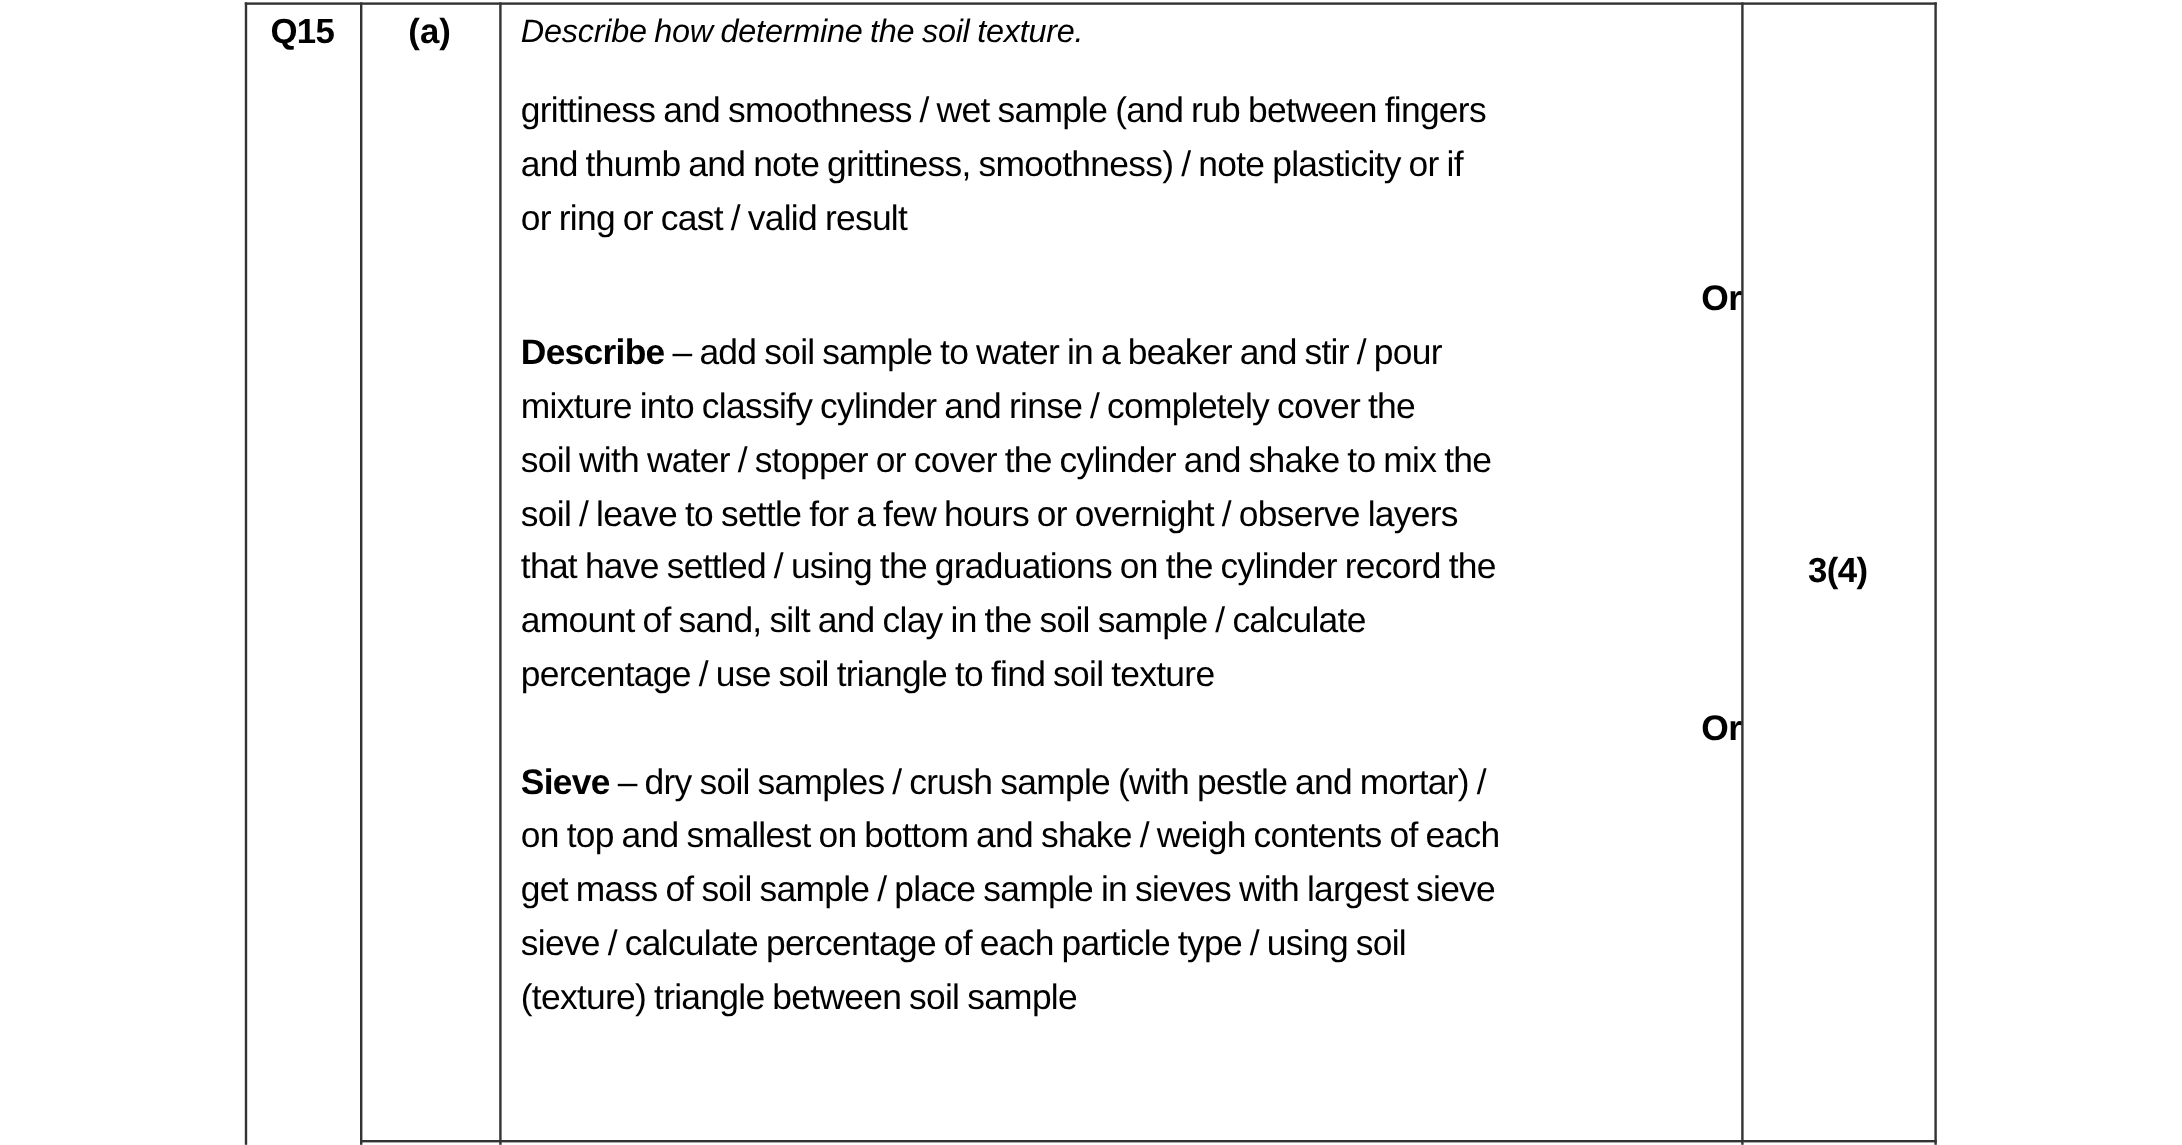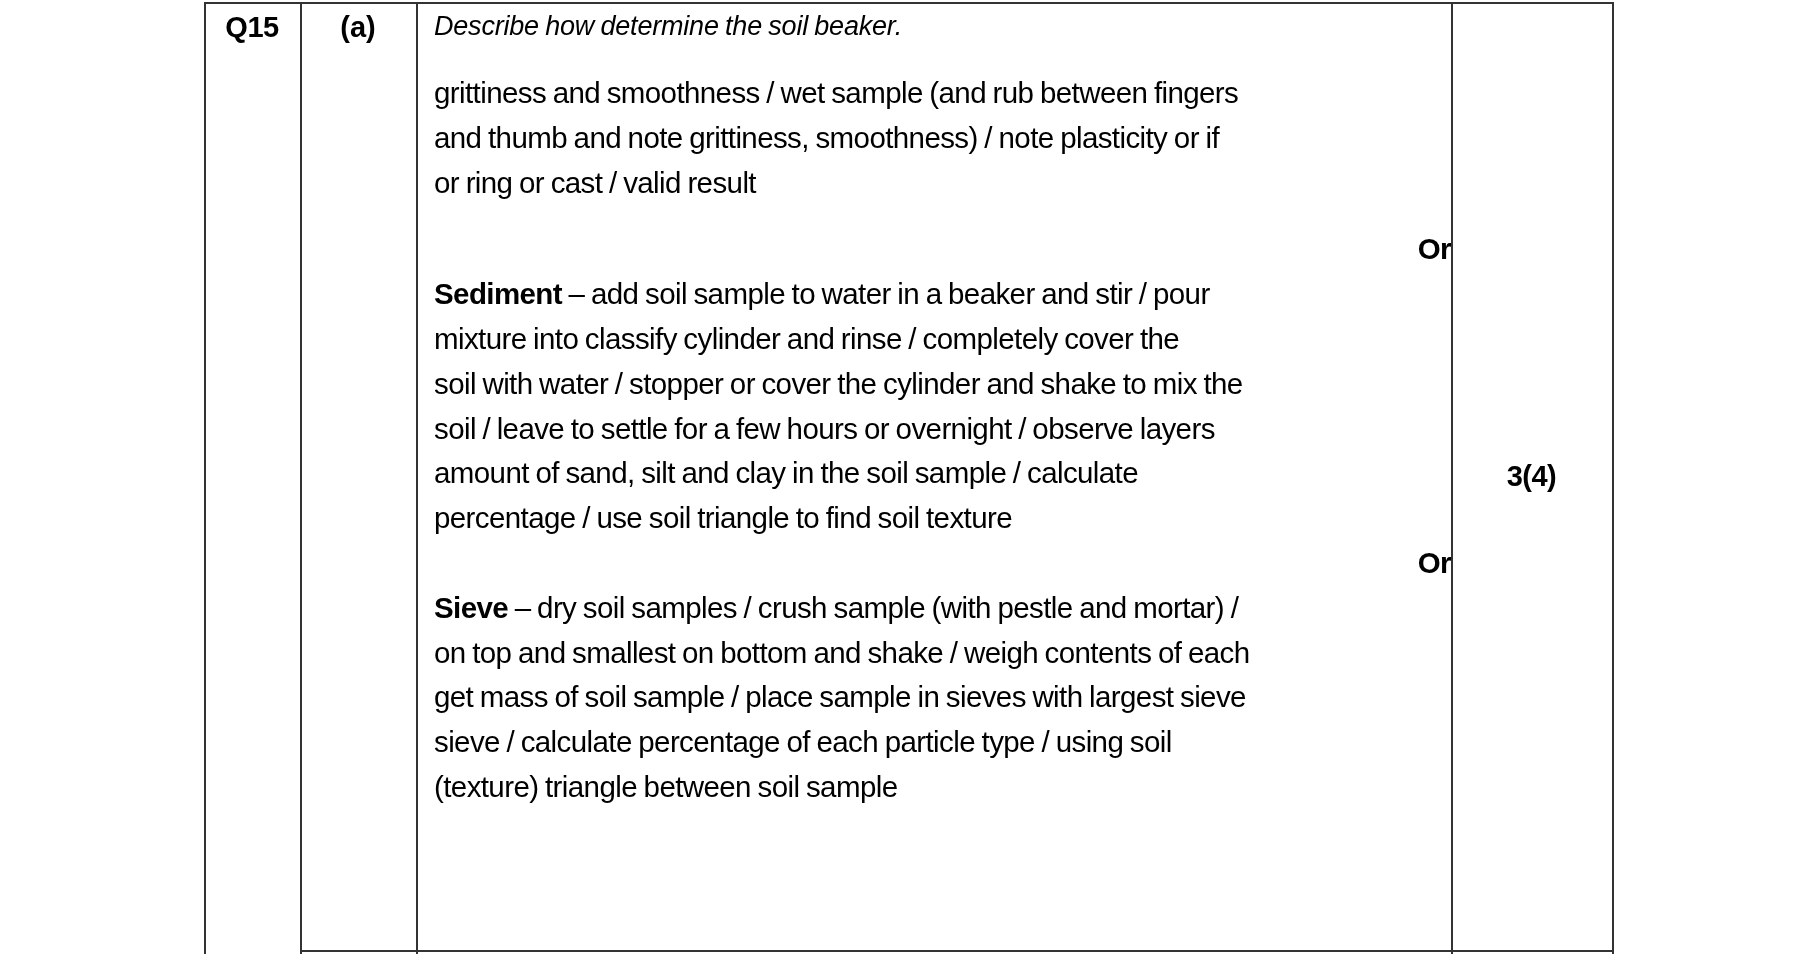--- a/index.html
+++ b/index.html
@@ -114,35 +114,36 @@
   <div class="vline" style="left:1408px;"></div>
 
   <div class="hline" style="left:0; top:0; width:1410px;"></div>
   <div class="hline" style="left:96px; top:948px; width:1314px;"></div>
 
   <div class="cell qnum">Q15</div>
 
   <div class="cell part">(a)</div>
 
   <div class="cell answer">
-    <div class="question">Describe how determine the soil beaker.</div>
+    <div class="question">Describe how determine the soil texture.</div>
 
     <div class="method">
       <div class="para">grittiness and smoothness / wet sample (and rub between fingers</div>
       <div class="para">and thumb and note grittiness, smoothness) / note plasticity or if</div>
       <div class="para">or ring or cast / valid result</div>
     </div>
 
     <div class="para or first">Or</div>
 
     <div class="method">
-      <div class="para"><span class="label">Sediment</span><span> – </span><span>add soil sample to water in a beaker and stir / pour</span></div>
+      <div class="para"><span class="label">Describe</span><span> – </span><span>add soil sample to water in a beaker and stir / pour</span></div>
       <div class="para">mixture into classify cylinder and rinse / completely cover the</div>
       <div class="para">soil with water / stopper or cover the cylinder and shake to mix the</div>
       <div class="para">soil / leave to settle for a few hours or overnight / observe layers</div>
+      <div class="para">that have settled / using the graduations on the cylinder record the</div>
       <div class="para">amount of sand, silt and clay in the soil sample / calculate</div>
       <div class="para">percentage / use soil triangle to find soil texture</div>
     </div>
 
     <div class="para or">Or</div>
 
     <div class="method">
       <div class="para"><span class="label">Sieve</span><span> – </span><span>dry soil samples / crush sample (with pestle and mortar) /</span></div>
       <div class="para">on top and smallest on bottom and shake / weigh contents of each</div>
       <div class="para">get mass of soil sample / place sample in sieves with largest sieve</div>

